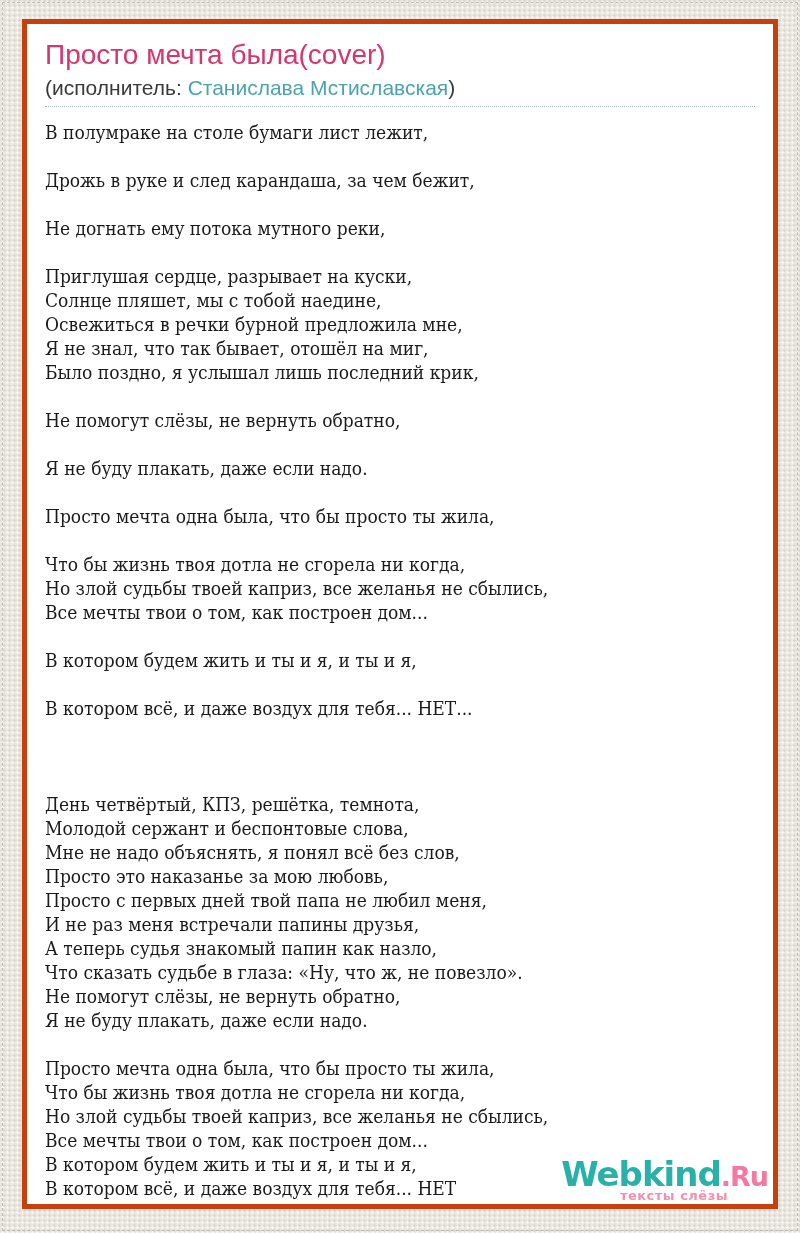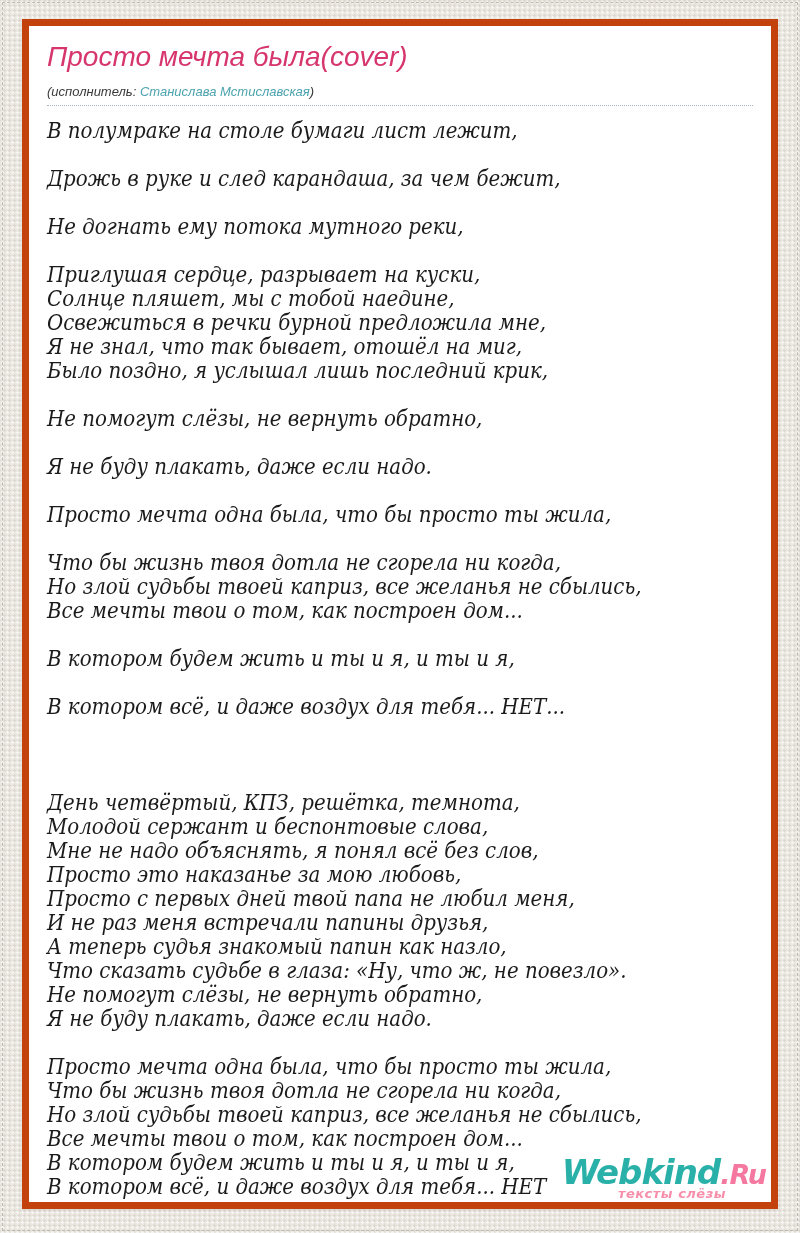--- a/index.html
+++ b/index.html
@@ -25,53 +25,52 @@
     pointer-events: none;
     z-index: 5;
   }
   .card {
     position: absolute;
     left: 22px;
     top: 19px;
     width: 756px;
     height: 1190px;
     background: #ffffff;
-    border: 7px solid #c2410c;
+    border: 5px solid #c2410c;
     box-shadow: 0 1px 3px rgba(0,0,0,0.07);
     padding: 14px 18px 16px 18px;
-    font-style: italic;
   }
   .title {
     margin: 0;
     font-family: "Liberation Sans", sans-serif;
     font-size: 28px;
     font-weight: 400;
     line-height: 1.2;
     color: #d6356d;
   }
   .subtitle {
-    margin-top: 10px;
-    font-size: 13px;
+    margin-top: 2px;
+    font-size: 21px;
     line-height: 1.3;
     color: #3a3a3a;
   }
   .artist-link {
     color: #4ba3ae;
     text-decoration: none;
     cursor: pointer;
   }
   .separator {
     border-bottom: 1px dotted #9fb3b8;
     margin-top: 5px;
   }
   .lyrics {
     margin-top: 13px;
     font-family: "DejaVu Serif", "Liberation Serif", serif;
     font-stretch: condensed;
-    font-size: 22px;
+    font-size: 19px;
     line-height: 24px;
     color: #1b1b1b;
     white-space: pre-line;
   }
   .logo {
     position: absolute;
     right: 5px;
     bottom: 2px;
     font-family: "DejaVu Sans", "Liberation Sans", sans-serif;
     cursor: pointer;

